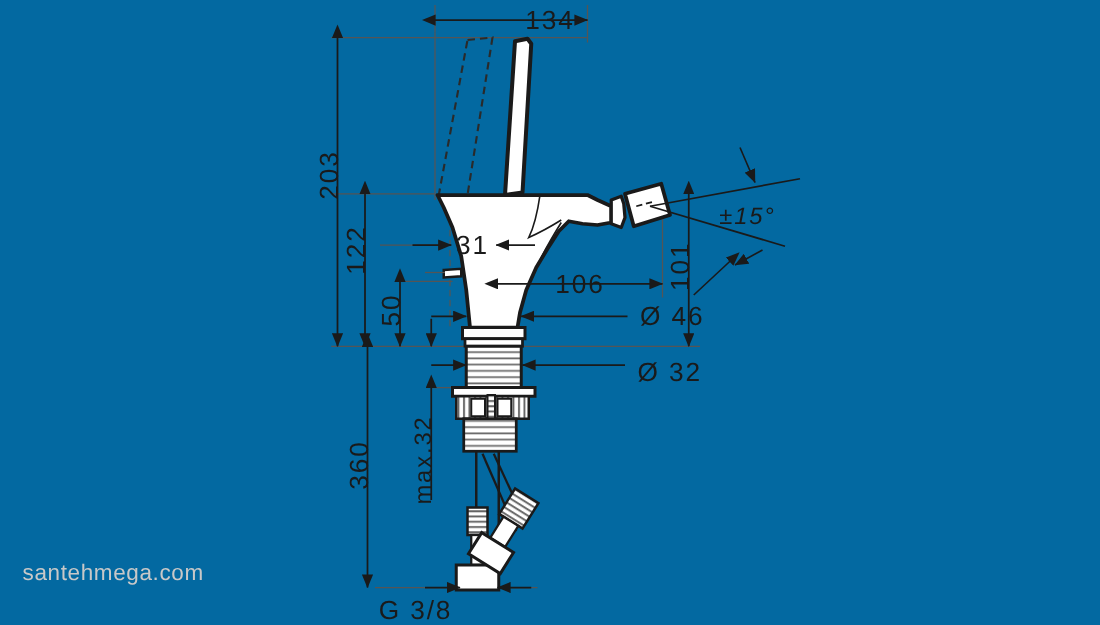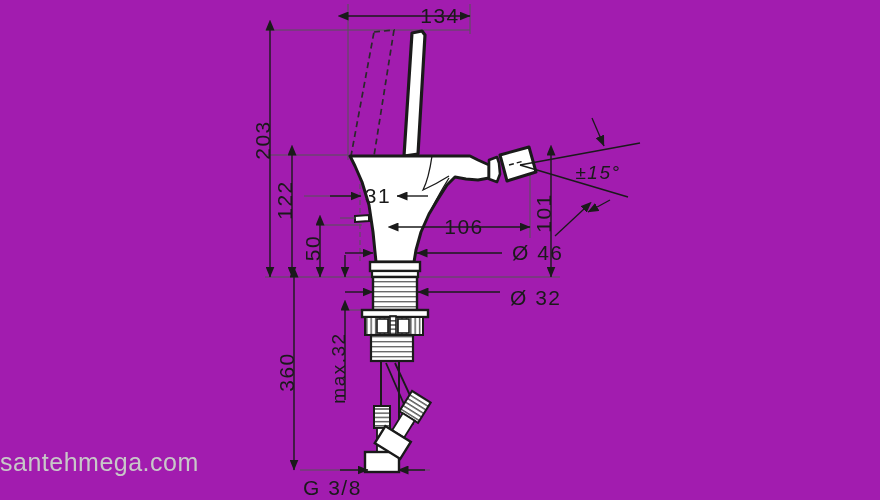--- a/index.html
+++ b/index.html
@@ -4,37 +4,37 @@
 <style>
   html, body {
     margin: 0;
     padding: 0;
     background: #ffffff;
   }
   #page {
     position: relative;
     width: 880px;
     height: 500px;
-    background: #a21caf;
+    background: #0369a1;
     overflow: hidden;
     font-family: "Liberation Sans", sans-serif;
   }
   #drawing {
     position: absolute;
     left: 0;
     top: 0;
     width: 880px;
     height: 500px;
   }
   .wm {
     position: absolute;
-    left: 0;
+    left: 18px;
     top: 448px;
     font-family: "Liberation Sans", sans-serif;
-    font-size: 25px;
+    font-size: 18px;
     letter-spacing: 0.5px;
     color: #c8c8c8;
     white-space: nowrap;
     user-select: none;
     text-align: center;
   }
 </style>
 </head>
 <body>
 

